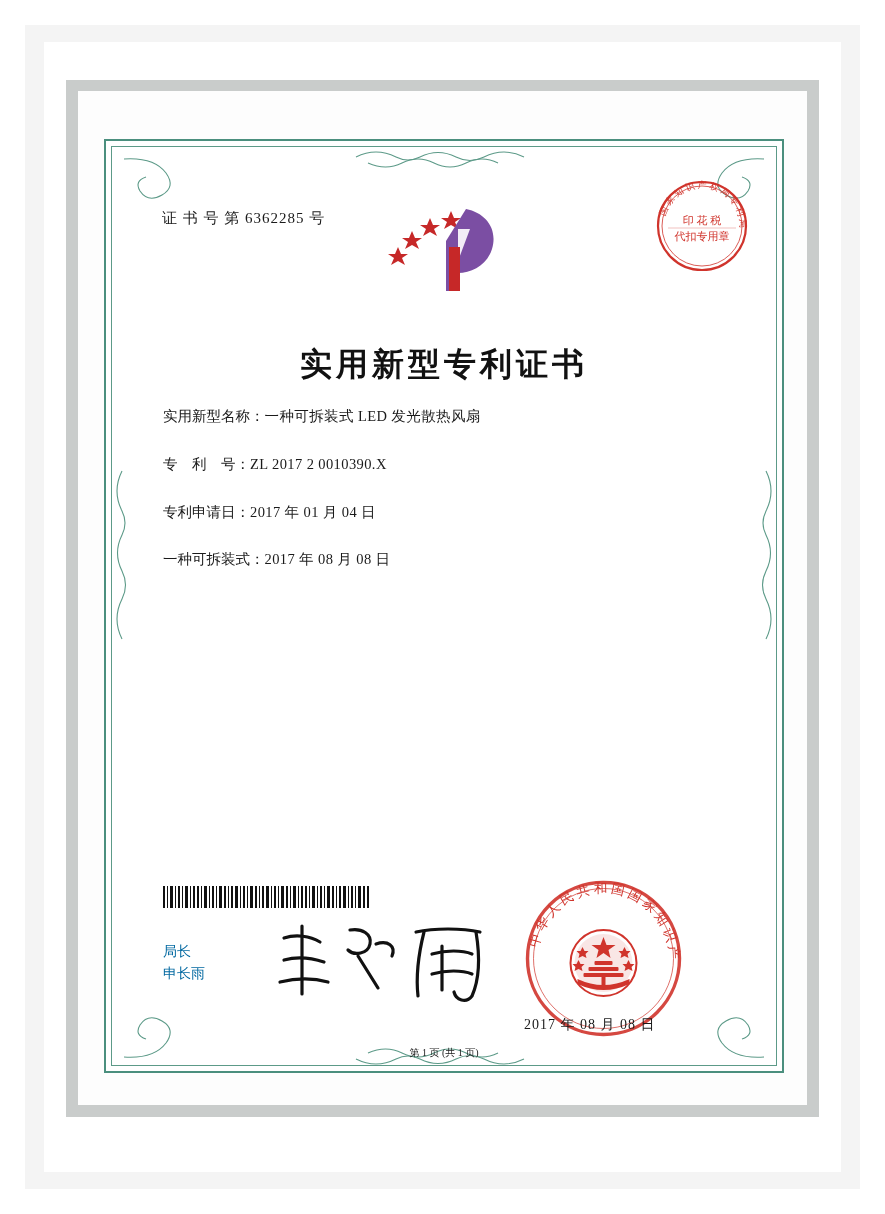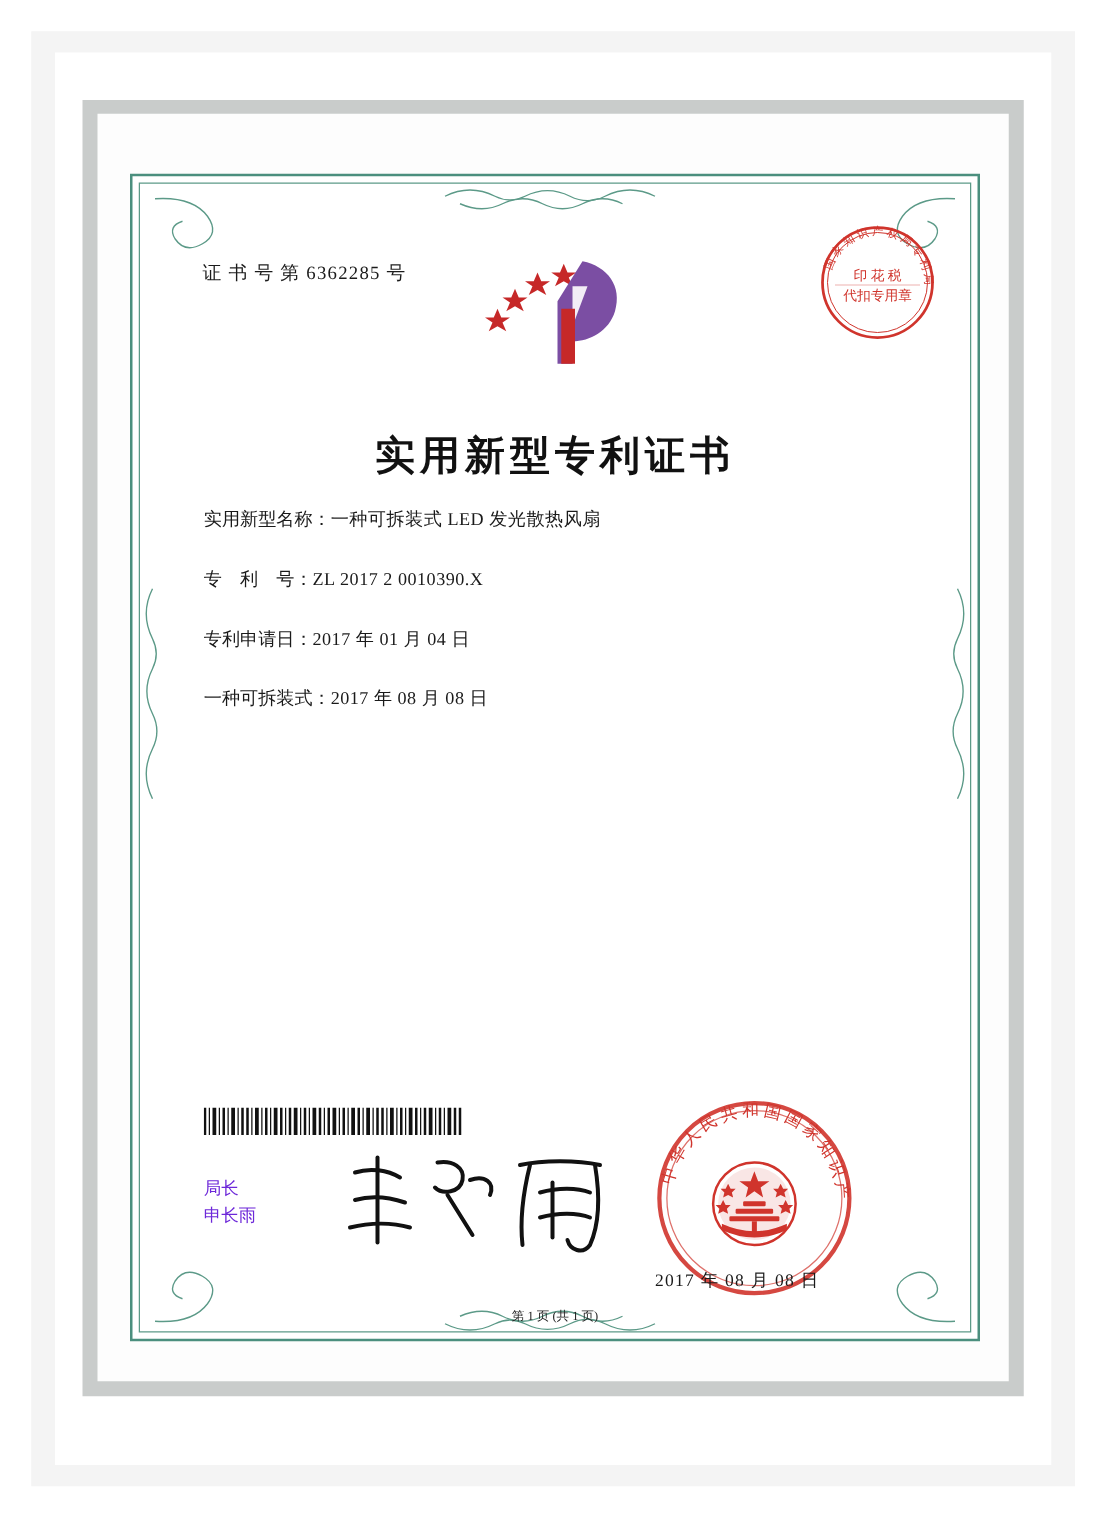--- a/index.html
+++ b/index.html
@@ -180,21 +180,21 @@
     width: 207px;
     height: 22px;
   }
 
   
   .sig-label {
     position: absolute;
     left: 57px;
     top: 800px;
     font-size: 14px;
-    color: #6d28d9;
+    color: #0369a1;
     line-height: 1.55;
   }
   .sig-hand {
     position: absolute;
     left: 160px;
     top: 775px;
     width: 250px;
     height: 90px;
   }
 

